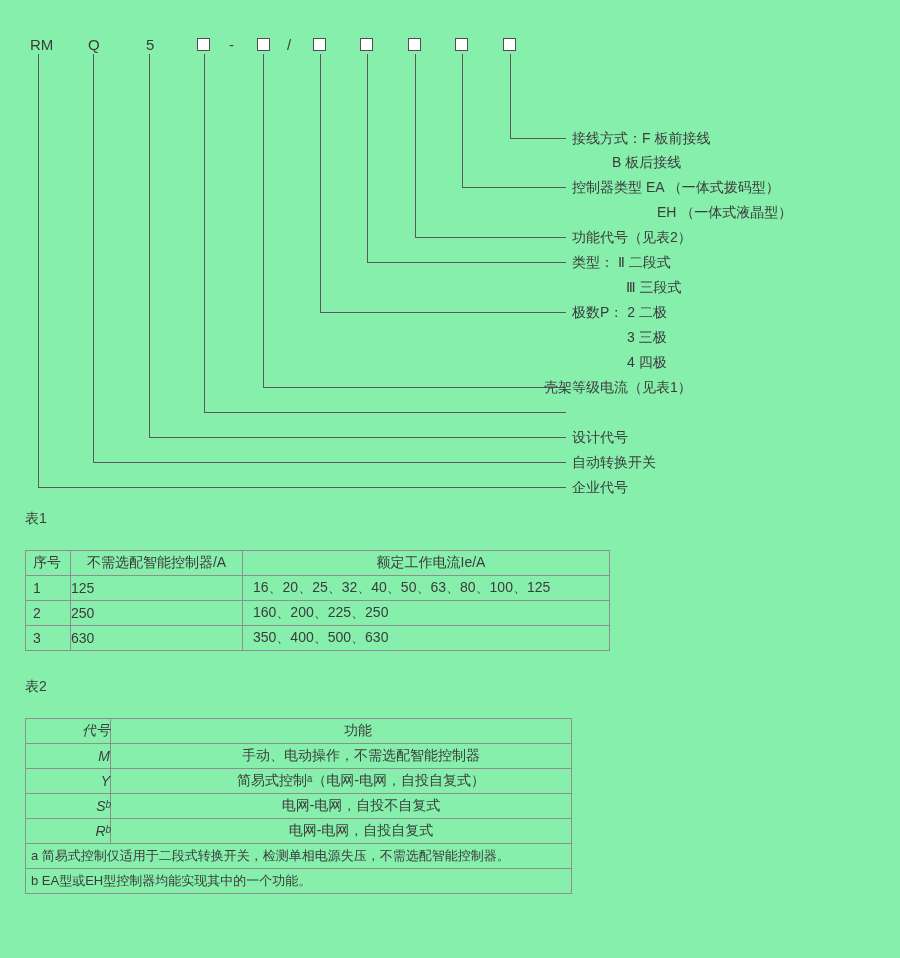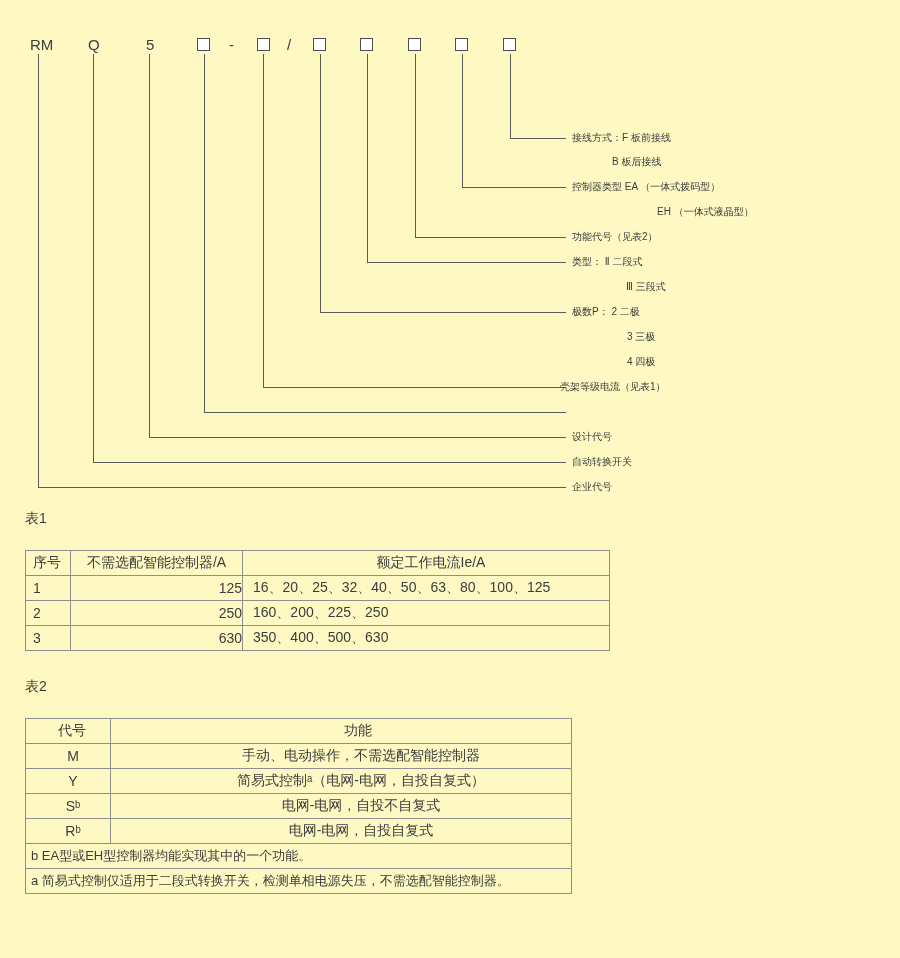--- a/index.html
+++ b/index.html
@@ -1,43 +1,43 @@
 <!DOCTYPE html>
 <html><head>
 <meta charset="utf-8">
 <style>
   * { margin:0; padding:0; box-sizing:border-box; }
   html,body { background:#ffffff; }
   body { font-family:"Liberation Sans","DejaVu Sans",sans-serif; color:#3c3c3c; }
-  .page { position:relative; width:900px; height:958px; background:#fef9c3; overflow:hidden; }
+  .page { position:relative; width:900px; height:958px; background:#86efac; overflow:hidden; }
 
   .code-item { position:absolute; top:36px; font-size:15px; color:#3c3c3c; white-space:nowrap; }
   .code-box { position:absolute; top:38px; width:13px; height:13px; border:1px solid #4e4e4e; background:#fff; }
 
   .vline { position:absolute; width:1px; background:#5a5a5a; }
   .hline { position:absolute; height:1px; background:#5a5a5a; }
 
-  .dlabel { position:absolute; font-size:10px; line-height:20px; white-space:nowrap; color:#3c3c3c; }
+  .dlabel { position:absolute; font-size:14px; line-height:20px; white-space:nowrap; color:#3c3c3c; }
 
   .tbl-title { position:absolute; font-size:14px; color:#3c3c3c; }
 
   table.data { position:absolute; border-collapse:collapse; font-size:14px; color:#3c3c3c; table-layout:fixed; }
   table.data td, table.data th { border:1px solid #8f8f8f; font-weight:normal; height:25px; vertical-align:middle; }
 
   
   .t1 { width:546px; }
   .t1 .c0 { width:45px; text-align:left; padding-left:7px; }
-  .t1 .c1 { width:172px; text-align:right; }
+  .t1 .c1 { width:172px; text-align:left; }
   .t1 .c2 { width:367px; text-align:left; padding-left:10px; }
   .t1 th.c0 { padding-left:7px; text-align:left; }
   .t1 th.c1, .t1 th.c2 { text-align:center; }
 
   
   .t2 { width:546px; }
-  .t2 .c0 { width:85px; text-align:center; padding-left:10px; }
+  .t2 .c0 { width:85px; text-align:right; padding-left:10px;font-style:italic; }
   .t2 .c1 { width:461px; text-align:center; padding-left:40px; }
   .t2 th.c0 { padding-left:8px; }
   .t2 th.c1 { padding-left:34px; }
   .t2 td.note { padding-left:5px; font-size:13px; }
 </style>
 </head>
 <body>
 
 <div class="page">
 
@@ -79,21 +79,21 @@
   <div class="dlabel" style="left:572px; top:128px">接线方式：F 板前接线</div>
   <div class="dlabel" style="left:612px; top:152px">B 板后接线</div>
   <div class="dlabel" style="left:572px; top:177px">控制器类型 EA （一体式拨码型）</div>
   <div class="dlabel" style="left:657px; top:202px">EH （一体式液晶型）</div>
   <div class="dlabel" style="left:572px; top:227px">功能代号（见表2）</div>
   <div class="dlabel" style="left:572px; top:252px">类型： Ⅱ 二段式</div>
   <div class="dlabel" style="left:626px; top:277px">Ⅲ 三段式</div>
   <div class="dlabel" style="left:572px; top:302px">极数P： 2 二极</div>
   <div class="dlabel" style="left:627px; top:327px">3 三极</div>
   <div class="dlabel" style="left:627px; top:352px">4 四极</div>
-  <div class="dlabel" style="left:560px; top:377px">壳架等级电流（见表1）</div>
+  <div class="dlabel" style="left:544px; top:377px">壳架等级电流（见表1）</div>
   <div class="dlabel" style="left:572px; top:427px">设计代号</div>
   <div class="dlabel" style="left:572px; top:452px">自动转换开关</div>
   <div class="dlabel" style="left:572px; top:477px">企业代号</div>
 
   <div class="tbl-title" style="left:25px; top:510px">表1</div>
   <table class="data t1" style="left:25px; top:550px">
     <tbody>
         <tr>
       <th class="c0">序号</th>
       <th class="c1">不需选配智能控制器/A</th>
@@ -134,21 +134,21 @@
     </tr>
     <tr>
       <td class="c0">Sᵇ</td>
       <td class="c1">电网-电网，自投不自复式</td>
     </tr>
     <tr>
       <td class="c0">Rᵇ</td>
       <td class="c1">电网-电网，自投自复式</td>
     </tr>
     <tr>
-      <td class="note" colspan="2">b EA型或EH型控制器均能实现其中的一个功能。</td>
+      <td class="note" colspan="2">a 简易式控制仅适用于二段式转换开关，检测单相电源失压，不需选配智能控制器。</td>
     </tr>
     <tr>
-      <td class="note" colspan="2">a 简易式控制仅适用于二段式转换开关，检测单相电源失压，不需选配智能控制器。</td>
+      <td class="note" colspan="2">b EA型或EH型控制器均能实现其中的一个功能。</td>
     </tr>
   </tbody>
     </table>
 
 </div>
 
 </body></html>

